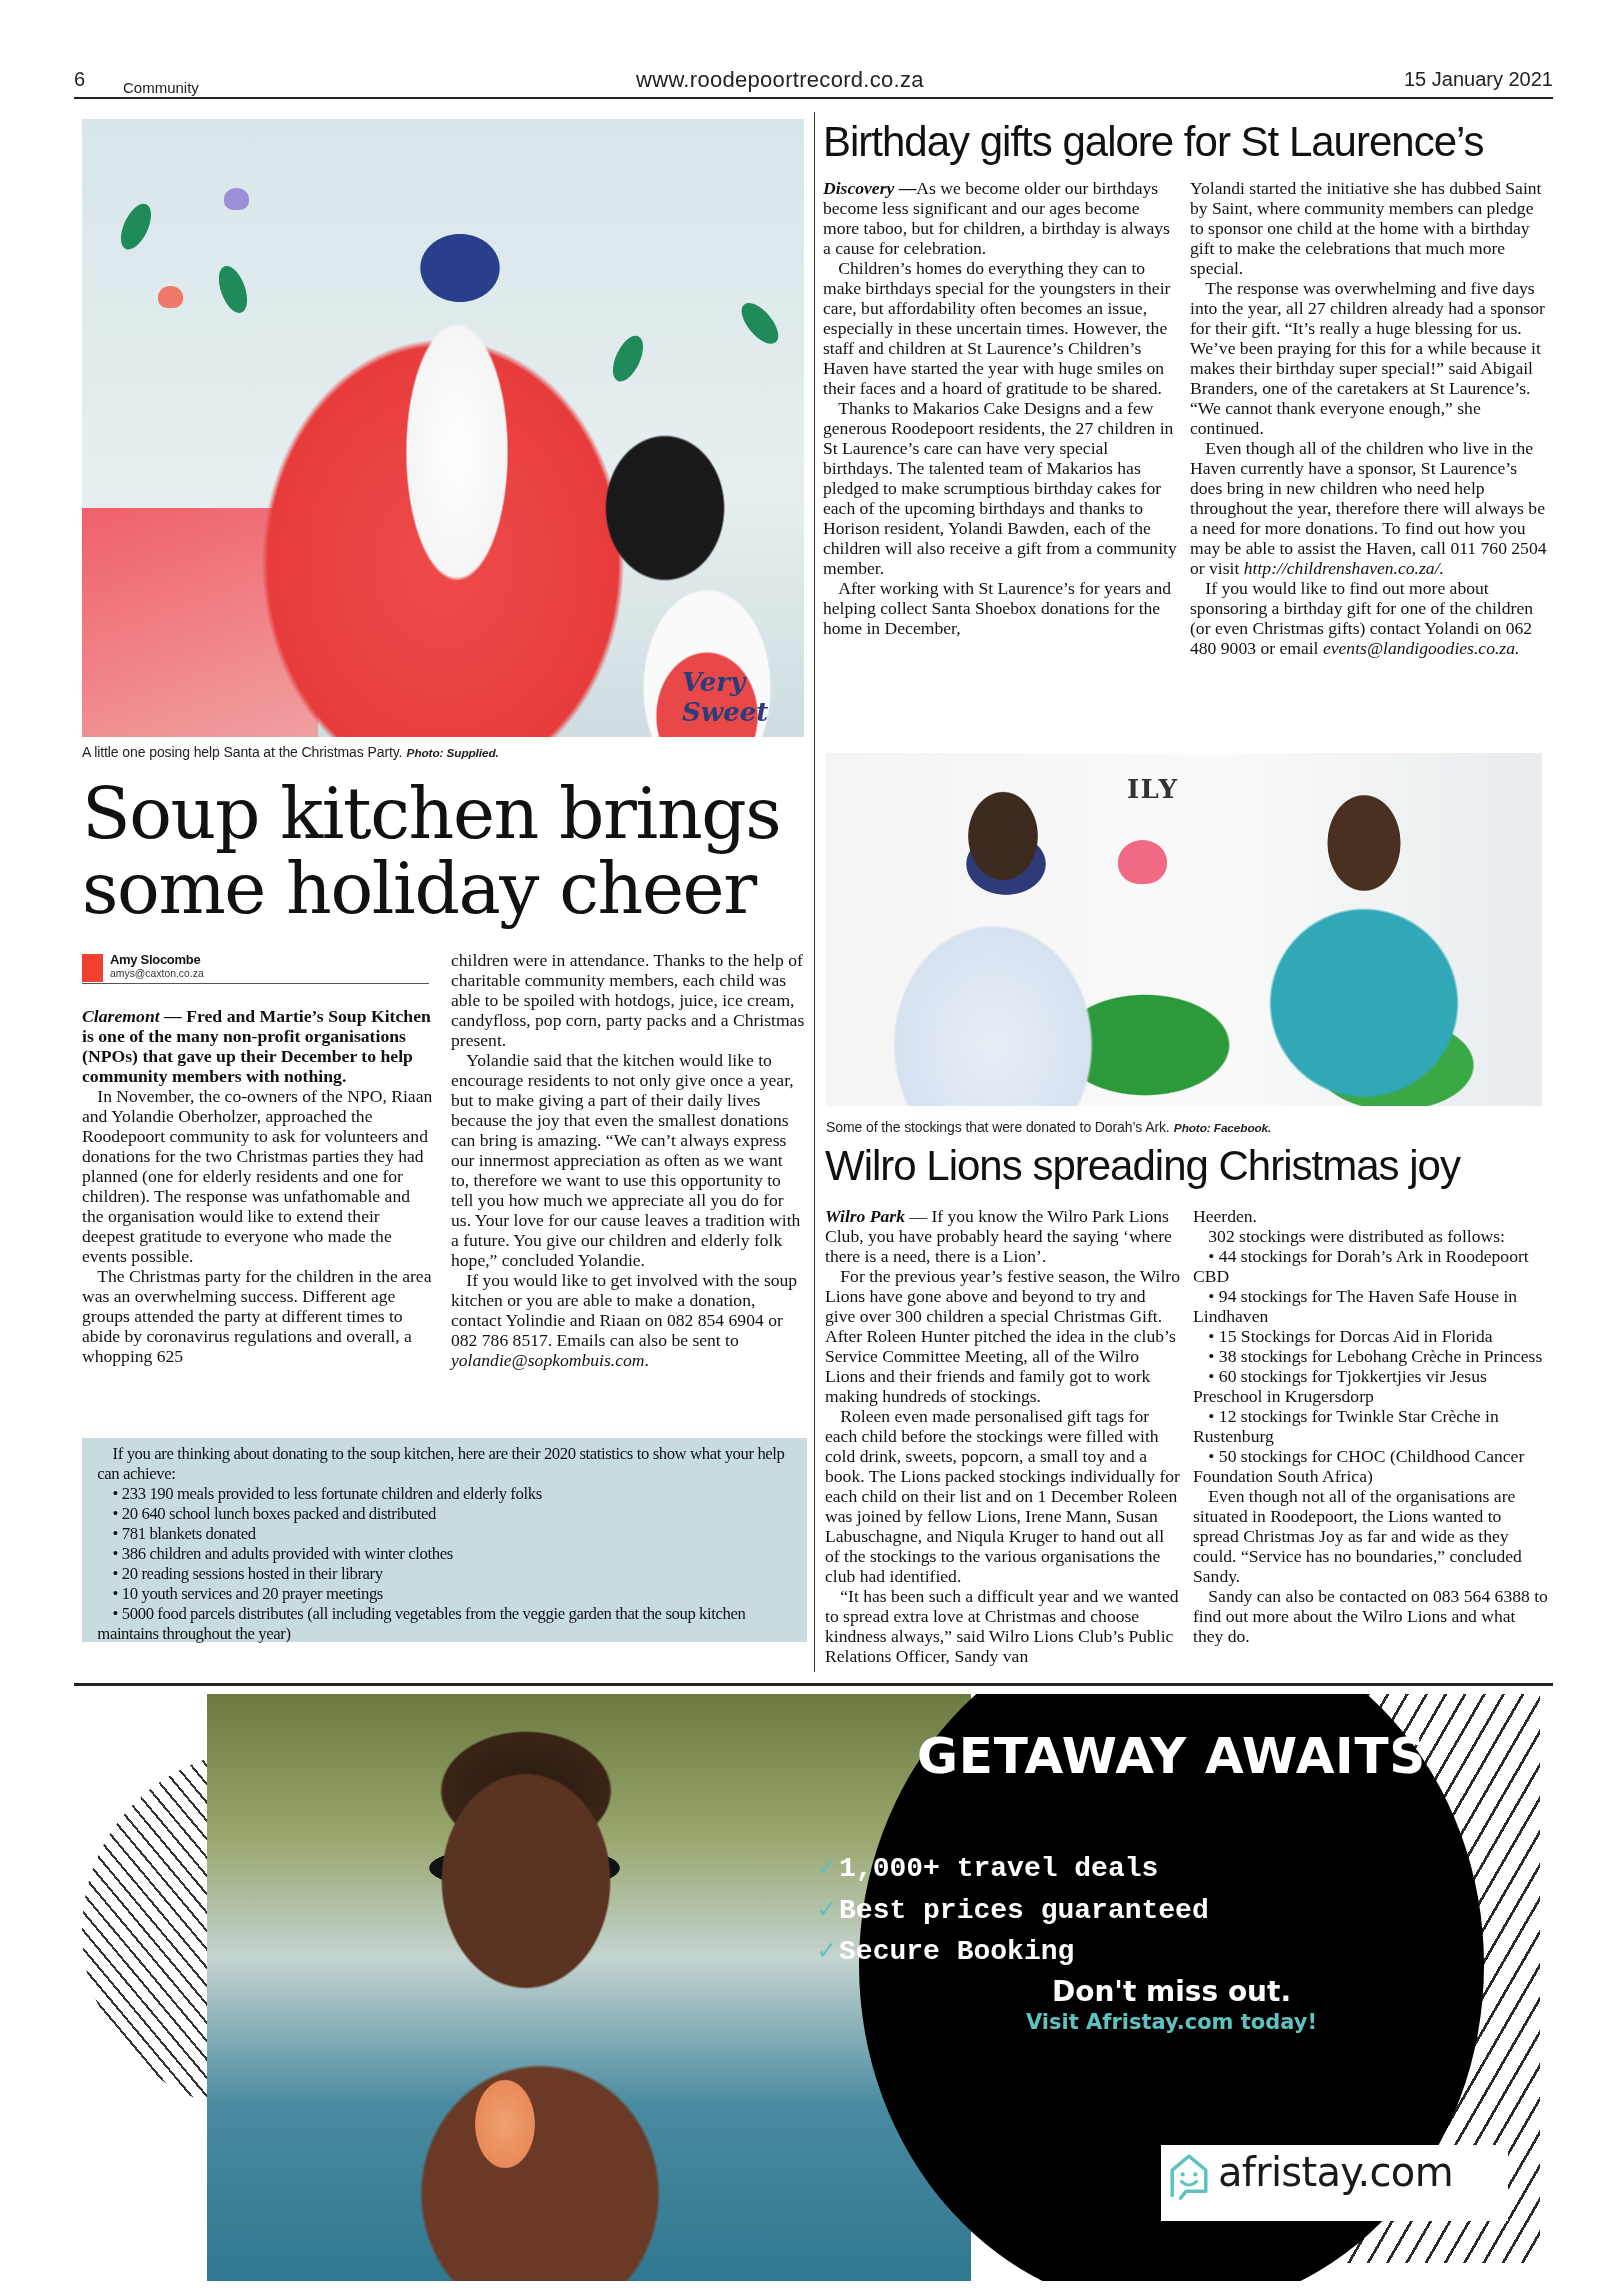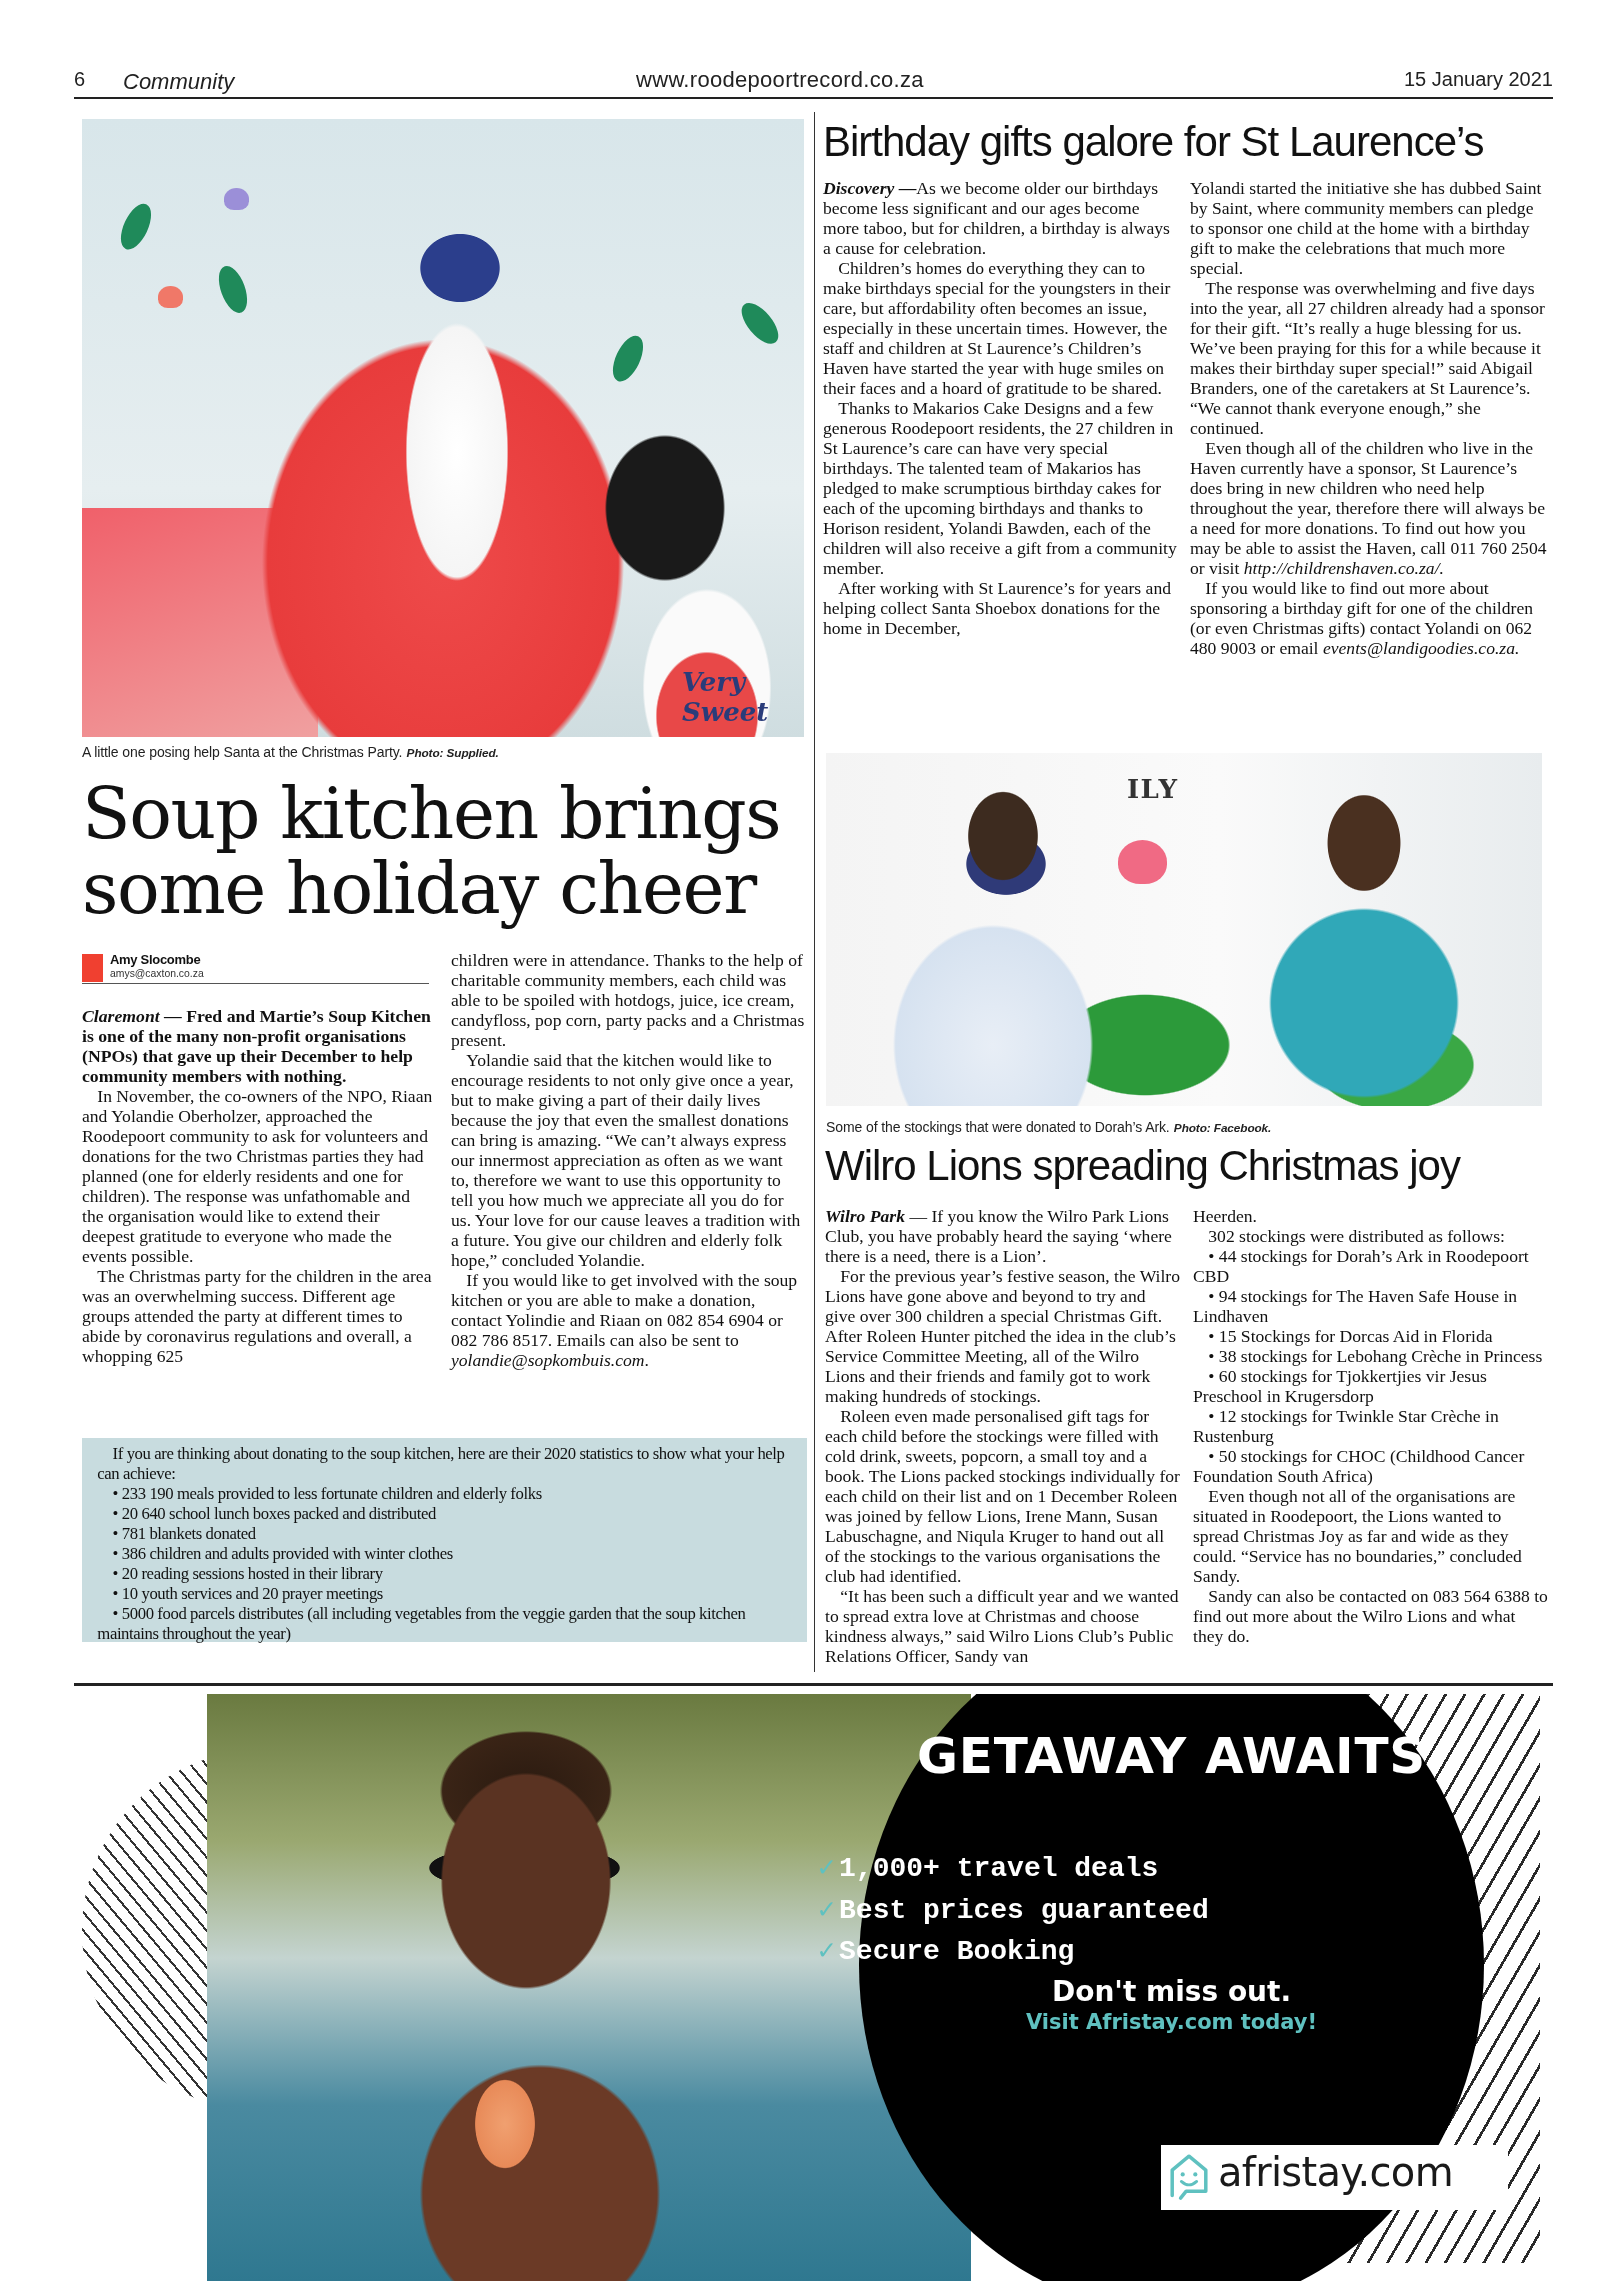--- a/index.html
+++ b/index.html
@@ -2,21 +2,21 @@
 <html style="font-size:11px"><head>
 <meta charset="utf-8">
 <style>
   * { box-sizing: border-box; margin: 0; padding: 0; }
   html, body { width: 1624px; height: 2295px; background: #ffffff; overflow: hidden; }
   body { position: relative; font-family: "Liberation Serif", serif; color: #111; }
 
   
   .hdr { position: absolute; left: 74px; top: 67px; width: 1479px; height: 28px; font-family: "Liberation Sans", sans-serif; font-size: 20px; color: #222; }
   .hdr .pg { position: absolute; left: 0; top: 1.4px; }
-  .hdr .sec { position: absolute; left: 49px; top: 2px; font-size: 22px; font-style: italic; }
+  .hdr .sec { position: absolute; left: 49px; top: 12px; font-size: 15px; }
   .hdr .url { position: absolute; left: 562px; top: 0; font-size: 22px; letter-spacing: 0.3px; }
   .hdr .date { position: absolute; right: 0; top: 1.4px; }
   .hdr-rule { position: absolute; left: 74px; top: 97px; width: 1479px; height: 2.1px; background: #222; }
 
   .vrule { position: absolute; left: 814px; top: 112px; width: 1.4px; height: 1560px; background: #333; }
   .hrule-bottom { position: absolute; left: 74px; top: 1683px; width: 1479px; height: 2.8px; background: #222; }
 
   
   .photo { position: absolute; overflow: hidden; }
   .santa-photo { left: 82px; top: 119px; width: 722px; height: 618px;
@@ -90,21 +90,21 @@
       radial-gradient(ellipse 42px 62px at 298px 430px, #f0a070 0%, #e88a58 70%, transparent 72%),
       radial-gradient(ellipse 167px 180px at 333px 500px, #6b3a26 0%, #6b3a26 70%, transparent 72%),
       linear-gradient(180deg, #6a7a40 0%, #9aa870 25%, #c4d4d0 45%, #4a8aa0 70%, #2f7890 100%);
   }
   .ad .circle { position: absolute; left: 777px; top: -76px; width: 625px; height: 694px; border-radius: 50%; background: #000; }
   .ad .ad-title { position: absolute; left: 784px; top: 35px; width: 611px; text-align: center; font-family: "DejaVu Sans", sans-serif; font-weight: bold; color: #fff; font-size: 50px; line-height: 54px; letter-spacing: 0.7px; }
   .ad .feat { position: absolute; left: 736px; width: 611px; font-family: Liberation Mono, monospace; font-weight: bold; color: #fff; font-size: 28px; }
   .ad .feat .check { color: #5fc1c0; margin-right: 4.2px; }
   .ad .dont { position: absolute; left: 784px; top: 281px; width: 611px; text-align: center; font-family: "DejaVu Sans", sans-serif; font-weight: bold; color: #fff; font-size: 28px; }
   .ad .visit { position: absolute; left: 784px; top: 316px; width: 611px; text-align: center; font-family: "DejaVu Sans", sans-serif; font-weight: bold; color: #5fc1c0; font-size: 21px; }
-  .ad .logo { position: absolute; left: 1079px; top: 451px; width: 347px; height: 65px; background: #fff; }
+  .ad .logo { position: absolute; left: 1079px; top: 451px; width: 347px; height: 76px; background: #fff; }
   .ad .logo-icon { position: absolute; left: 7px; top: 7px; width: 42px; height: 49px; }
   .ad .logo-text { position: absolute; left: 57px; top: 4.2px; font-family: "DejaVu Sans", sans-serif; font-size: 40px; color: #1a1a1a; letter-spacing: -0.7px; }
 </style>
 </head>
 <body>
 
 <div class="hdr">
   <span class="pg">6</span>
   <span class="sec">Community</span>
   <span class="url">www.roodepoortrecord.co.za</span>

